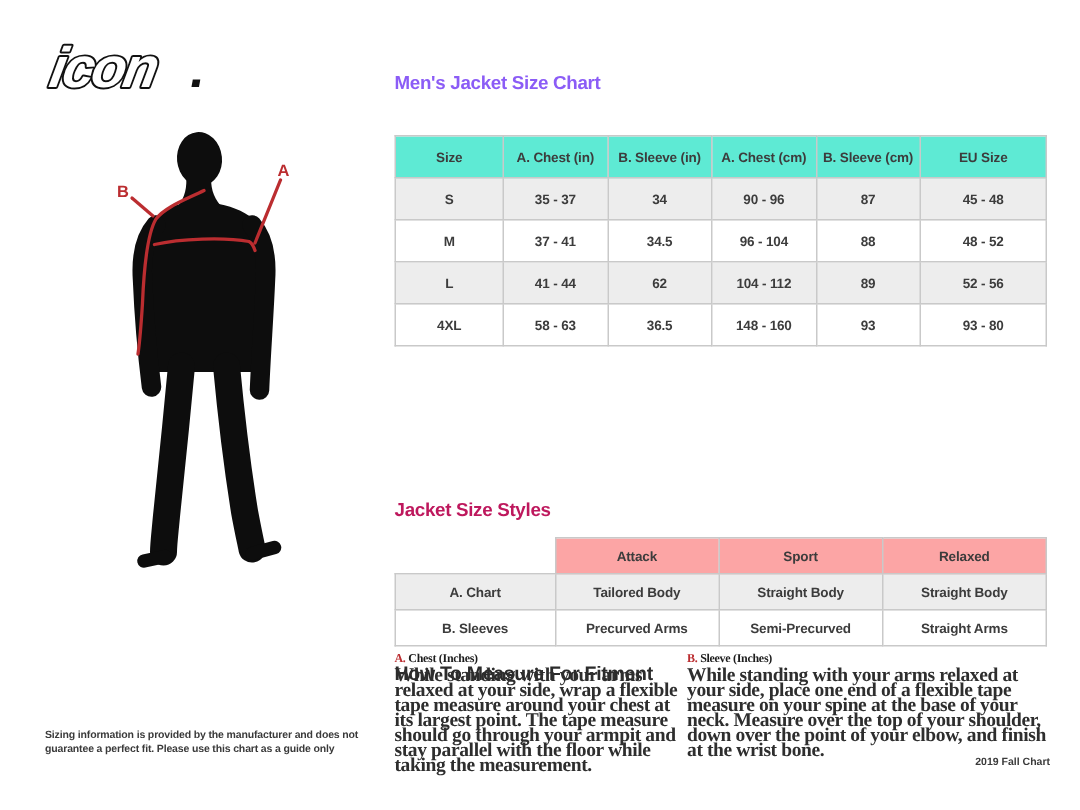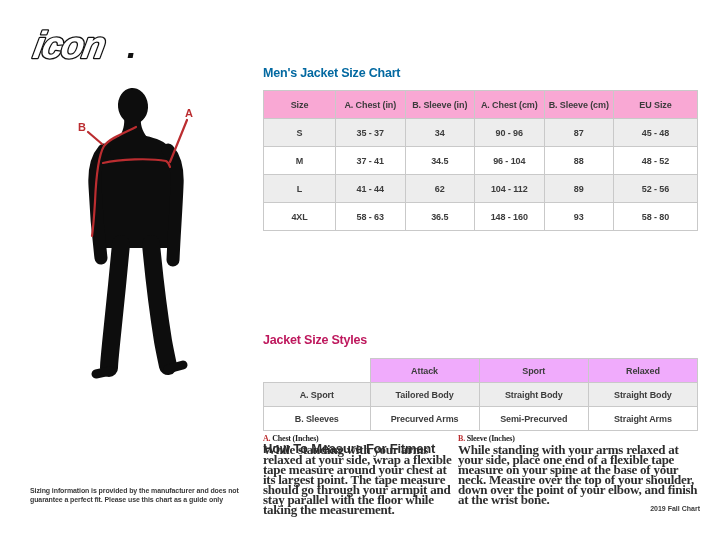--- a/index.html
+++ b/index.html
@@ -6,48 +6,48 @@
   .page{position:relative;width:720px;height:540px;background:#ffffff;overflow:hidden;
         font-family:"Liberation Sans",sans-serif;color:#2b2b2b;}
 
   
   .logo-wrap{position:absolute;left:22px;top:22px;}
   .figure-wrap{position:absolute;left:40px;top:78px;}
   .disclaimer{position:absolute;left:30px;top:486px;width:238px;
               font-size:7px;line-height:9px;font-weight:bold;color:#3a3a3a;letter-spacing:-0.1px;}
 
   
-  .page-title{position:absolute;left:263px;top:66px;font-size:12.5px;font-weight:bold;
-              letter-spacing:-0.2px;color:#0369a1;}
+  .page-title{position:absolute;left:263px;top:48px;font-size:12.5px;font-weight:bold;
+              letter-spacing:-0.2px;color:#8b5cf6;}
   .main-table-wrap{position:absolute;left:263px;top:90px;width:435px;}
   .styles-title{position:absolute;left:263px;top:333px;font-size:12.5px;font-weight:bold;
                 letter-spacing:-0.2px;color:#be185d;}
   .style-table-wrap{position:absolute;left:263px;top:358px;width:435px;}
   .measure-title{position:absolute;left:263px;top:441px;font-size:13px;font-weight:bold;
                  letter-spacing:-0.2px;color:#2b2b2b;}
   .measure-col{position:absolute;top:434px;font-family:Liberation Serif, serif;}
   .measure-col.chest{left:263px;width:196px;}
   .measure-col.sleeve{left:458px;width:244px;}
   .measure-label{font-size:8px;font-weight:bold;color:#1d1d1d;letter-spacing:-0.2px;margin-bottom:2px;}
   .measure-label .red{color:#bb2d30;}
   .measure-body{font-size:13px;line-height:10px;font-weight:bold;color:#2e2e2e;letter-spacing:-0.25px;}
   .chart-version{position:absolute;left:560px;top:505px;width:140px;text-align:right;
                  font-size:7px;font-weight:bold;color:#3a3a3a;}
 
   
   table.tbl{border-collapse:collapse;table-layout:fixed;width:100%;}
   .tbl th,.tbl td{border:1px solid #c9c9c9;font-size:9px;font-weight:bold;color:#3c3c3c;
                   text-align:center;vertical-align:middle;padding:0;letter-spacing:-0.1px;}
   .main-tbl th,.main-tbl td{height:27px;}
-  .main-tbl thead th{background:#f9a8d4;margin-top:12px;}
+  .main-tbl thead th{background:#5eead4;margin-top:12px;}
   .main-tbl tbody tr:nth-child(odd) td{background:#ededed;}
   .main-tbl th:first-child{width:71px;}
   .main-tbl th:last-child{width:83px;}
   .style-tbl th,.style-tbl td{height:23px;}
-  .style-tbl thead th{background:#f0abfc;}
+  .style-tbl thead th{background:#fca5a5;}
   .style-tbl th.empty{border:none;background:transparent;}
   .style-tbl th:first-child{width:106px;}
   .style-tbl tbody tr:first-child td{background:#ededed;}
 </style>
 </head>
 <body>
 
 <div class="page">
 
   <div class="logo-wrap">
@@ -121,41 +121,41 @@
             <td>104 - 112</td>
             <td>89</td>
             <td>52 - 56</td>
           </tr>
           <tr>
             <td>4XL</td>
             <td>58 - 63</td>
             <td>36.5</td>
             <td>148 - 160</td>
             <td>93</td>
-            <td>58 - 80</td>
+            <td>93 - 80</td>
           </tr>
         </tbody>
       </table>
   </div>
 
   <div class="styles-title">Jacket Size Styles</div>
 
   <div class="style-table-wrap">
     <table class="tbl style-tbl">
         <thead>
           <tr>
             <th class="empty"></th>
             <th>Attack</th>
             <th>Sport</th>
             <th>Relaxed</th>
           </tr>
         </thead>
         <tbody>
           <tr>
-            <td>A. Sport</td>
+            <td>A. Chart</td>
             <td>Tailored Body</td>
             <td>Straight Body</td>
             <td>Straight Body</td>
           </tr>
           <tr>
             <td>B. Sleeves</td>
             <td>Precurved Arms</td>
             <td>Semi-Precurved</td>
             <td>Straight Arms</td>
           </tr>

